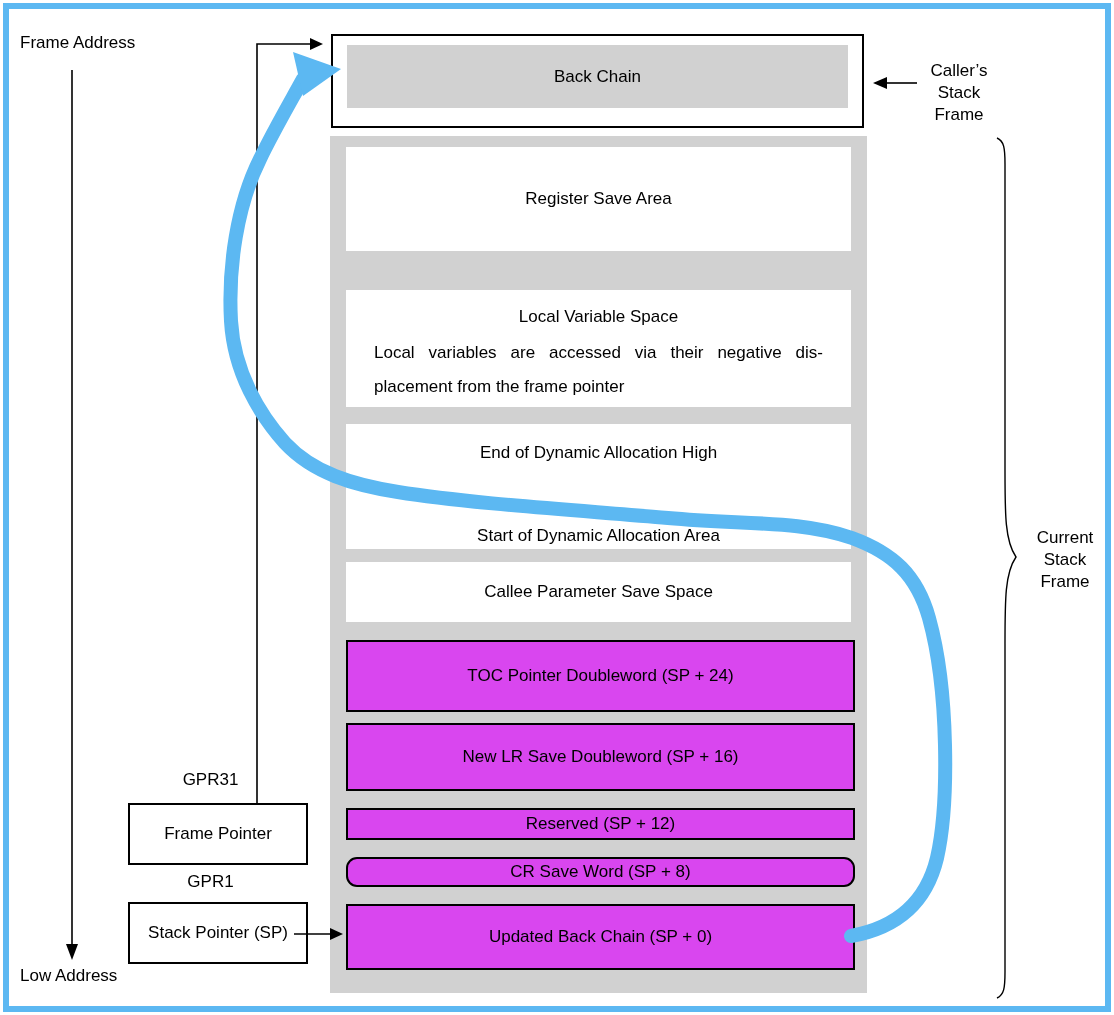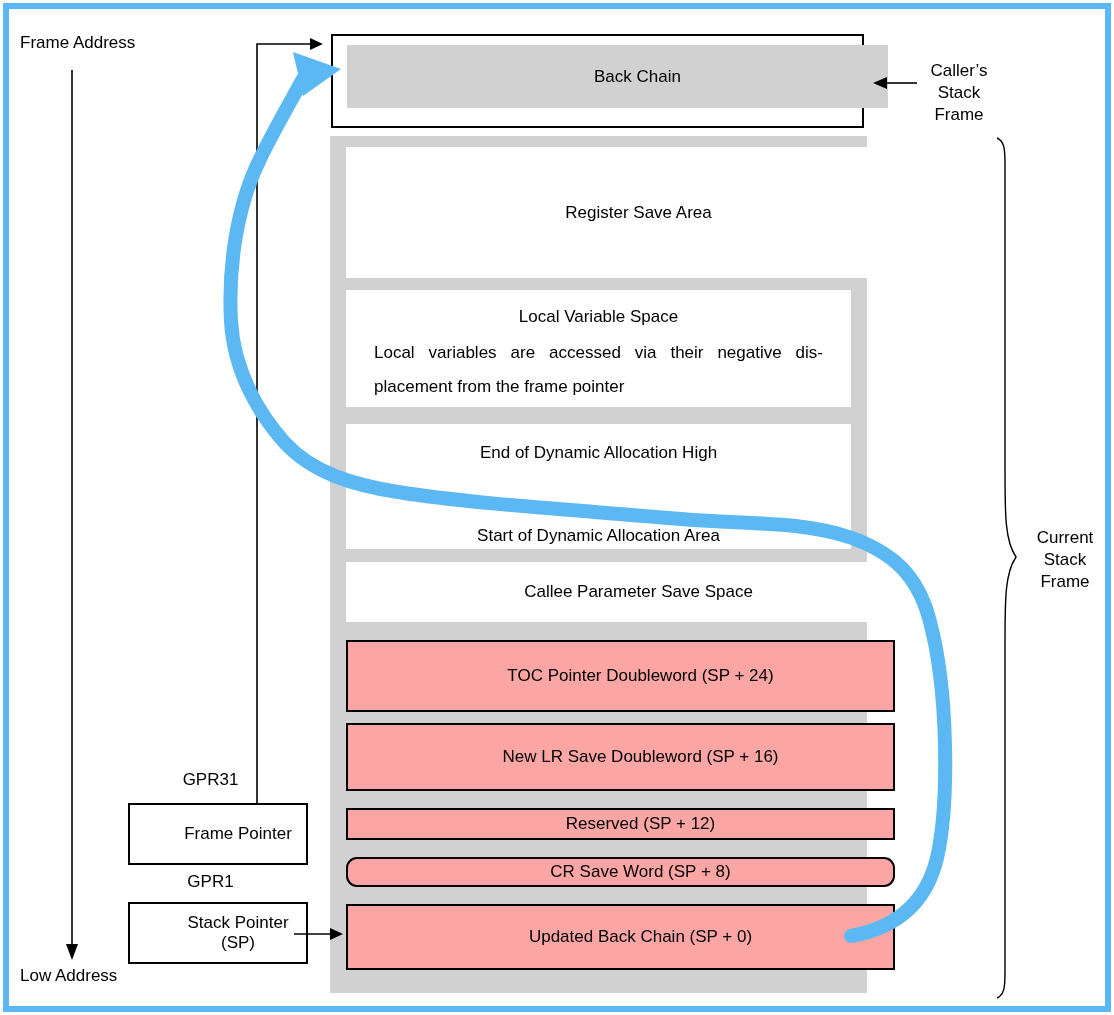--- a/index.html
+++ b/index.html
@@ -6,32 +6,32 @@
   #canvas{
     position:relative;width:1114px;height:1015px;background:#ffffff;overflow:hidden;
     font-family:"Liberation Sans","DejaVu Sans",sans-serif;color:#000;font-size:17px;
   }
   .blue-frame{
     position:absolute;left:3px;top:3px;right:3px;bottom:3px;
     border:6px solid #5cb8f2;pointer-events:none;
   }
   .abs{position:absolute;}
   .label{white-space:nowrap;}
-  .ctr{display:flex;align-items:center;justify-content:center;text-align:center;padding-left:40px;}
+  .ctr{display:flex;align-items:center;justify-content:center;text-align:center;}
   
   .stackside-label{width:86px;text-align:center;line-height:22px;}
   
   .bc-outer{left:331px;top:34px;width:529px;height:90px;border:2px solid #000;background:#fff;}
   .bc-inner{left:14px;top:9px;width:501px;height:63px;background:#d1d1d1;}
   
   .gray-container{left:330px;top:136px;width:537px;height:857px;background:#d1d1d1;}
   .slot{left:16px;width:505px;}
   .slot.white{background:#ffffff;}
-  .slot.outlined{background:#fca5a5;border:2px solid #000;}
-  .slot-register{top:11px;height:131px;}
+  .slot.outlined{background:#d946ef;border:2px solid #000;}
+  .slot-register{top:11px;height:104px;}
   .slot-local{top:154px;height:117px;background:#ffffff;padding-top:16px;box-sizing:border-box;}
   .lv-title{text-align:center;line-height:22px;}
   .lv-body{margin-top:8px;line-height:34px;padding:0 28px;}
   .lv-line1{text-align:justify;text-align-last:justify;}
   .lv-line2{text-align:left;}
   .slot-dynamic{top:288px;height:125px;display:flex;flex-direction:column;
     justify-content:space-between;padding:18px 0 2px;box-sizing:border-box;}
   .dyn-line{text-align:center;line-height:22px;}
   .slot-callee{top:426px;height:60px;}
   .slot-toc{top:504px;height:68px;}

